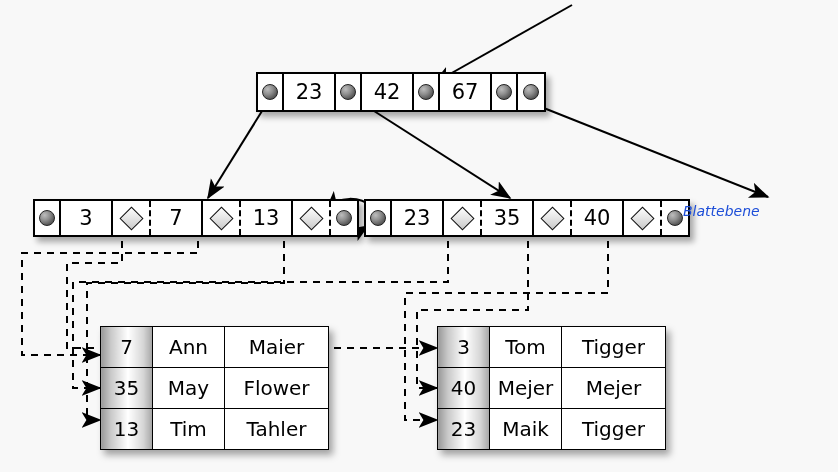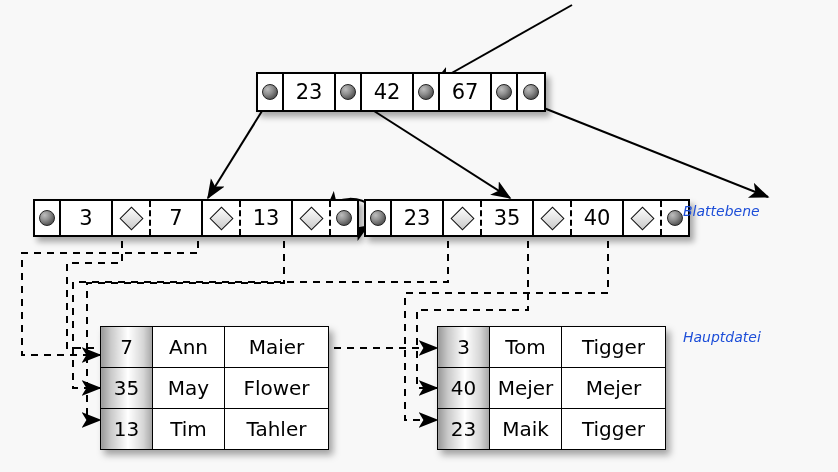--- a/index.html
+++ b/index.html
@@ -235,15 +235,14 @@
       </tr>
       <tr>
         <td class="kcol">23</td>
         <td class="ncol">Maik</td>
         <td class="lcol">Tigger</td>
       </tr>
     </tbody>
   </table>
 
   <div class="caption" style="left:683px;top:203px;">Blattebene</div>
-  <div class="caption" style="left:683px;top:329px;">Hauptdatei</div>
 
 </div>
 
 </body></html>

